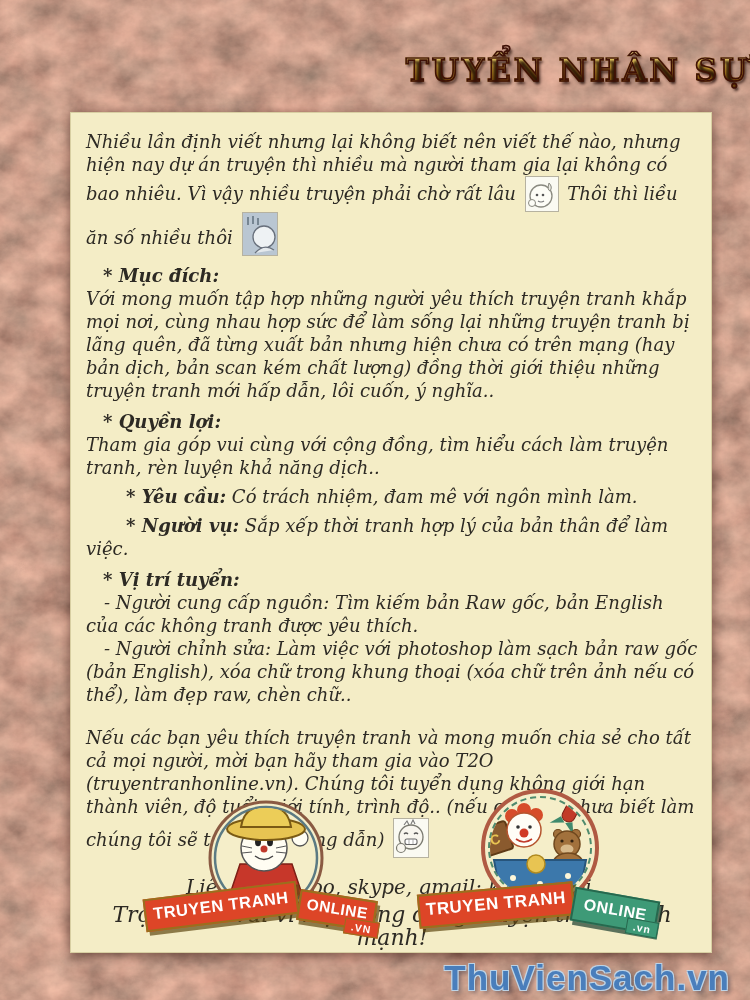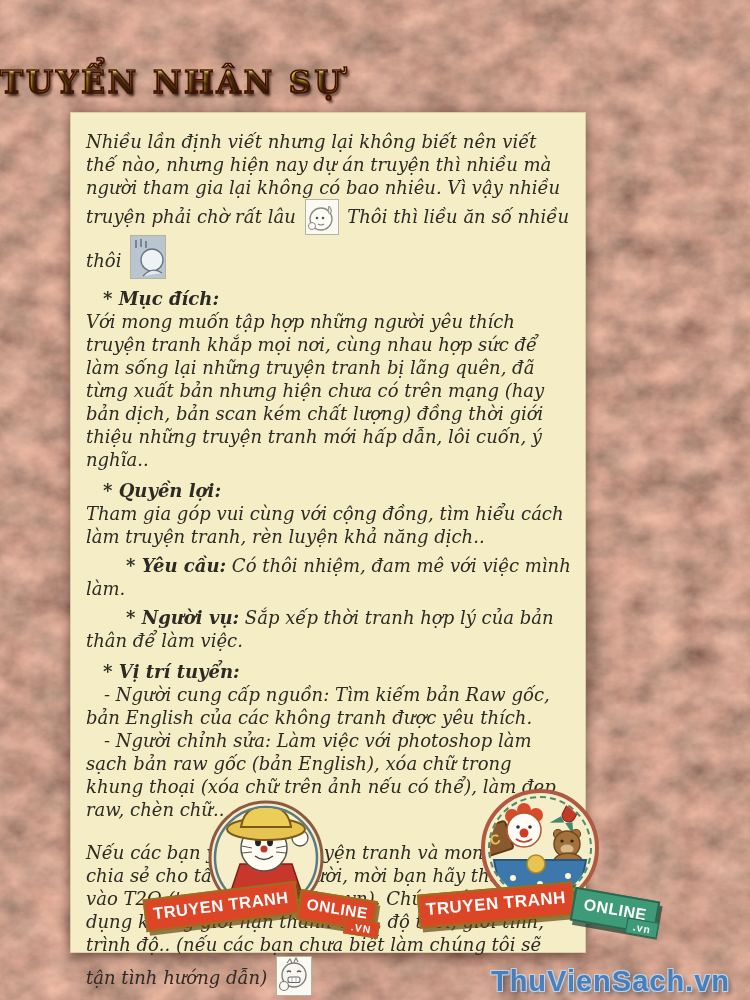--- a/index.html
+++ b/index.html
@@ -3,30 +3,30 @@
 <meta charset="utf-8">
 <style>
   html,body { margin:0; padding:0; }
   .stage {
     position:relative; width:750px; height:1000px; overflow:hidden;
     font-family:"DejaVu Serif", serif; background:#8a4a3a;
   }
   .texture { position:absolute; left:0; top:0; width:750px; height:1000px; display:block; }
 
   .page-title {
-    position:absolute; top:64px; left:0; width:100%; text-align:left;
+    position:absolute; top:52px; left:0; width:100%; text-align:right;
     font-family:"DejaVu Serif", serif; font-weight:bold; font-size:31px; letter-spacing:3px;
     background:linear-gradient(180deg,#f8e387 8%, #e3b93e 38%, #b07f18 68%, #6e420a 100%);
     -webkit-background-clip:text; background-clip:text; color:transparent;
     -webkit-text-stroke:1.7px #3f1107;
     text-shadow:2px 3px 3px rgba(25,6,2,0.85);
   }
 
   .panel {
-    position:absolute; left:70px; top:112px; width:516px; height:841px;
+    position:absolute; left:70px; top:112px; width:642px; height:841px;
     background:#f4edc6; box-shadow:0 3px 12px rgba(40,10,5,0.55), inset 0 0 0 1px #d8cfa2;
     box-sizing:border-box; padding:18px 14px 0 16px;
     color:#2d2a24; font-style:italic; font-size:18px; line-height:23px;
   }
   .para { margin:0; }
   .heading { font-weight:bold; margin:8px 0 0 17px; }
   .gap-sm { margin-top:6px; }
   .gap-lg { margin-top:20px; }
   .indent { text-indent:18px; }
   .bold { font-weight:bold;margin-left:40px; }
@@ -66,21 +66,21 @@
   .logo-left .vn-tab { left:198px; top:122px; transform:rotate(9deg); }
 
   
   .logo-right { left:418px; top:786px; width:244px; height:164px; }
   .logo-right .b1 { left:0px; top:102px; width:152px; height:30px; line-height:27px; font-size:17px; transform:rotate(-5deg); }
   .logo-right .b2 { left:154px; top:108px; width:82px; height:30px; line-height:27px; font-size:16px; transform:rotate(10deg); }
   .logo-right .vn-tab { left:208px; top:134px; transform:rotate(10deg); }
 
   .watermark {
     position:absolute; right:20px; bottom:2px;
-    font-family:"Liberation Sans", sans-serif; font-weight:bold; font-size:29px; letter-spacing:1px;
+    font-family:"Liberation Sans", sans-serif; font-weight:bold; font-size:35px; letter-spacing:1px;
     color:#3f7cc0; opacity:0.92;
     text-shadow:-1px -1px 0 #bcd8ee, 1px -1px 0 #bcd8ee, -1px 1px 0 #bcd8ee, 1px 1px 0 #bcd8ee, 3px 3px 4px rgba(10,25,50,0.45);
   }
 </style>
 </head>
 <body>
 
 <div class="stage">
 
   <svg class="texture" width="750" height="1000" viewBox="0 0 750 1000" preserveAspectRatio="none">
@@ -125,21 +125,21 @@
     </p>
 
     <p class="heading">* Mục đích:</p>
     <p class="para">Với mong muốn tập hợp những người yêu thích truyện tranh khắp mọi nơi, cùng nhau hợp sức để làm sống lại những truyện tranh bị lãng quên, đã từng xuất bản nhưng hiện chưa có trên mạng (hay bản dịch, bản scan kém chất lượng) đồng thời giới thiệu những truyện tranh mới hấp dẫn, lôi cuốn, ý nghĩa..</p>
 
     <p class="heading">* Quyền lợi:</p>
     <p class="para">Tham gia góp vui cùng với cộng đồng, tìm hiểu cách làm truyện tranh, rèn luyện khả năng dịch..</p>
 
     <p class="para gap-sm">
       <span class="bold">* Yêu cầu:</span>
-      <span>Có thôi nhiệm, đam mê với việc mình làm.</span>
+      <span>Có trách nhiệm, đam mê với ngôn mình làm.</span>
     </p>
     <p class="para gap-sm">
       <span class="bold">* Người vụ:</span>
       <span>Sắp xếp thời tranh hợp lý của bản thân để làm việc.</span>
     </p>
 
     <p class="heading">* Vị trí tuyển:</p>
     <p class="para indent">- Người cung cấp nguồn: Tìm kiếm bản Raw gốc, bản English của các không tranh được yêu thích.</p>
     <p class="para indent">- Người chỉnh sửa: Làm việc với photoshop làm sạch bản raw gốc (bản English), xóa chữ trong khung thoại (xóa chữ trên ảnh nếu có thể), làm đẹp raw, chèn chữ..</p>
 

